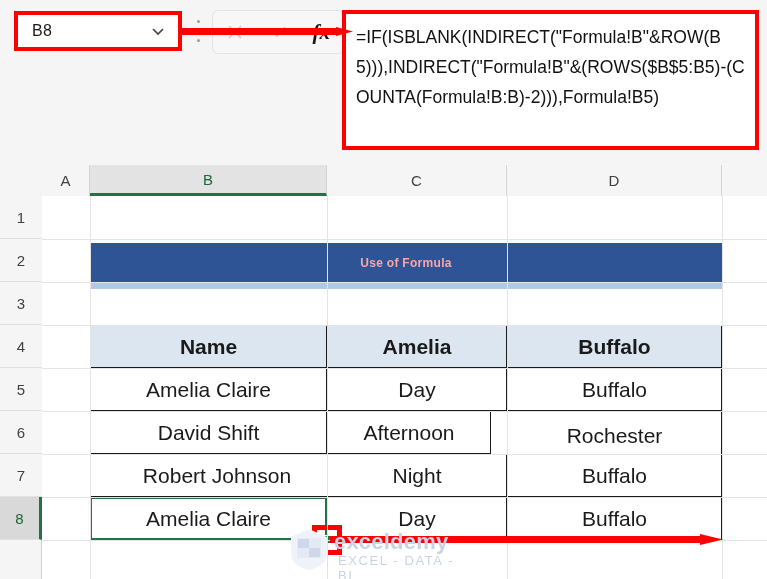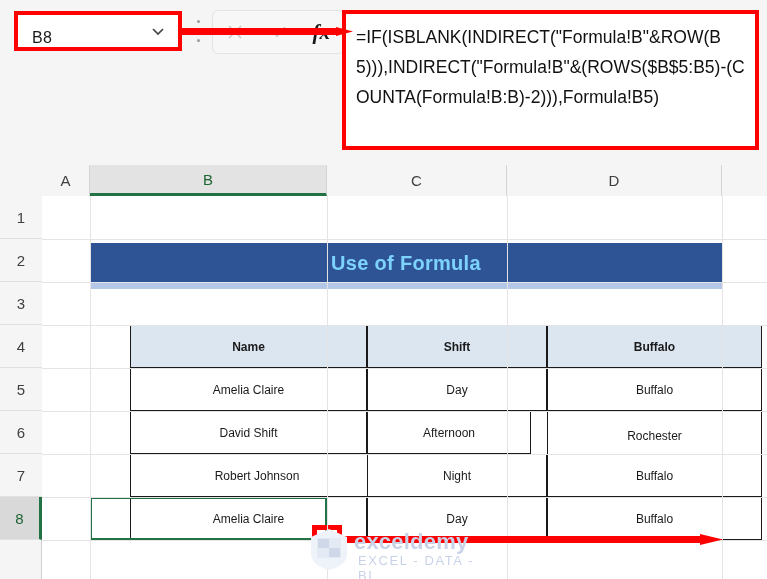--- a/index.html
+++ b/index.html
@@ -30,21 +30,21 @@
     border: 4px solid #ff0000;
     box-sizing: border-box;
     background: #ffffff;
   }
   #namebox {
     position: absolute;
     left: 0; top: 0; right: 0; bottom: 0;
     background: #ffffff;
     border-radius: 3px;
     display: flex;
-    align-items: flex-end;
+    align-items: center;
   }
   #namebox-text {
     font-size: 16px;
     color: #1a1a1a;
     padding-left: 14px;
     letter-spacing: .3px;
   }
   #namebox-chevron {
     position: absolute;
     right: 12px; top: 50%;
@@ -216,42 +216,41 @@
 
   
   #banner {
     position: absolute;
     background: #2e5496;
     display: flex;
     align-items: center;
     justify-content: center;
   }
   #banner-text {
-    color: #7dd3fc;
-    font-size: 20px;
+    color: #fca5a5;
+    font-size: 12px;
     font-weight: bold;
     letter-spacing: .3px;
   }
   #banner-strip {
     position: absolute;
     background: #b4c7e7;
   }
 
   
   .tcell {
     position: absolute;
     box-sizing: border-box;
     border: 1.6px solid #1a1a1a;
     display: flex;
     align-items: center;
     justify-content: center;
-    font-size: 12px;
+    font-size: 21px;
     color: #1a1a1a;
     background: #ffffff;
-    margin-left: 40px;
   }
   .tcell.header {
     background: #dce6f1;
     font-weight: bold;
   }
 
   
   #selcell {
     position: absolute;
     box-sizing: border-box;
@@ -276,21 +275,21 @@
   
   #arrow-bottom {
     position: absolute;
     left: 330px; top: 534px;
     width: 400px; height: 11px;
   }
 
   
   #watermark {
     position: absolute;
-    left: 308px; top: 527px;
+    left: 288px; top: 527px;
     width: 170px; height: 48px;
     pointer-events: none;
   }
   #wm-text {
     position: absolute;
     left: 46px; top: 2px;
     font-size: 22px;
     font-weight: bold;
     color: #c9d3e8;
     letter-spacing: .2px;
@@ -402,21 +401,21 @@
     <div id="banner" style="left: 48px; top: 47px; width: 632px; height: 40px;">
       <span id="banner-text">Use of Formula</span>
     </div>
     <div id="banner-strip" style="left: 48px; top: 87px; width: 632px; height: 6px;"></div>
 
     <div id="table-cells">
         <div class="tcell header" style="left: 48px; top: 129px; width: 237px; height: 43px;">
           <span>Name</span>
         </div>
         <div class="tcell header" style="left: 285px; top: 129px; width: 180px; height: 43px;">
-          <span>Shift</span>
+          <span>Amelia</span>
         </div>
         <div class="tcell header" style="left: 465px; top: 129px; width: 215px; height: 43px;">
           <span>Buffalo</span>
         </div>
         <div class="tcell" style="left: 48px; top: 172px; width: 237px; height: 43px;">
           <span>Amelia Claire</span>
         </div>
         <div class="tcell" style="left: 285px; top: 172px; width: 180px; height: 43px;">
           <span>Day</span>
         </div>

